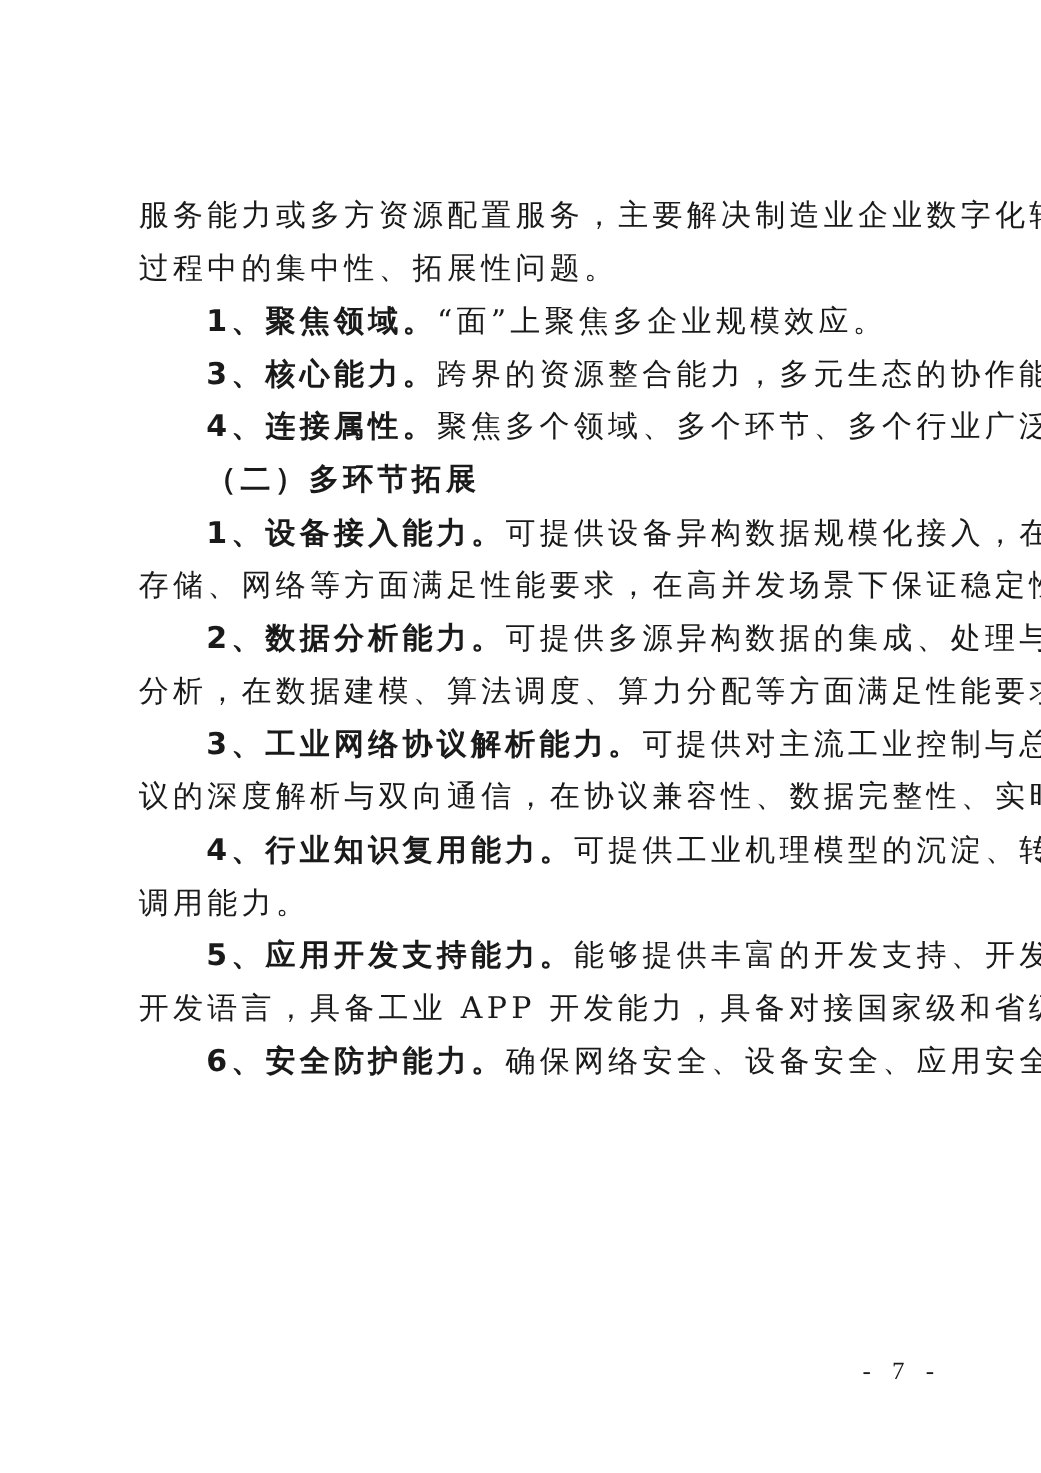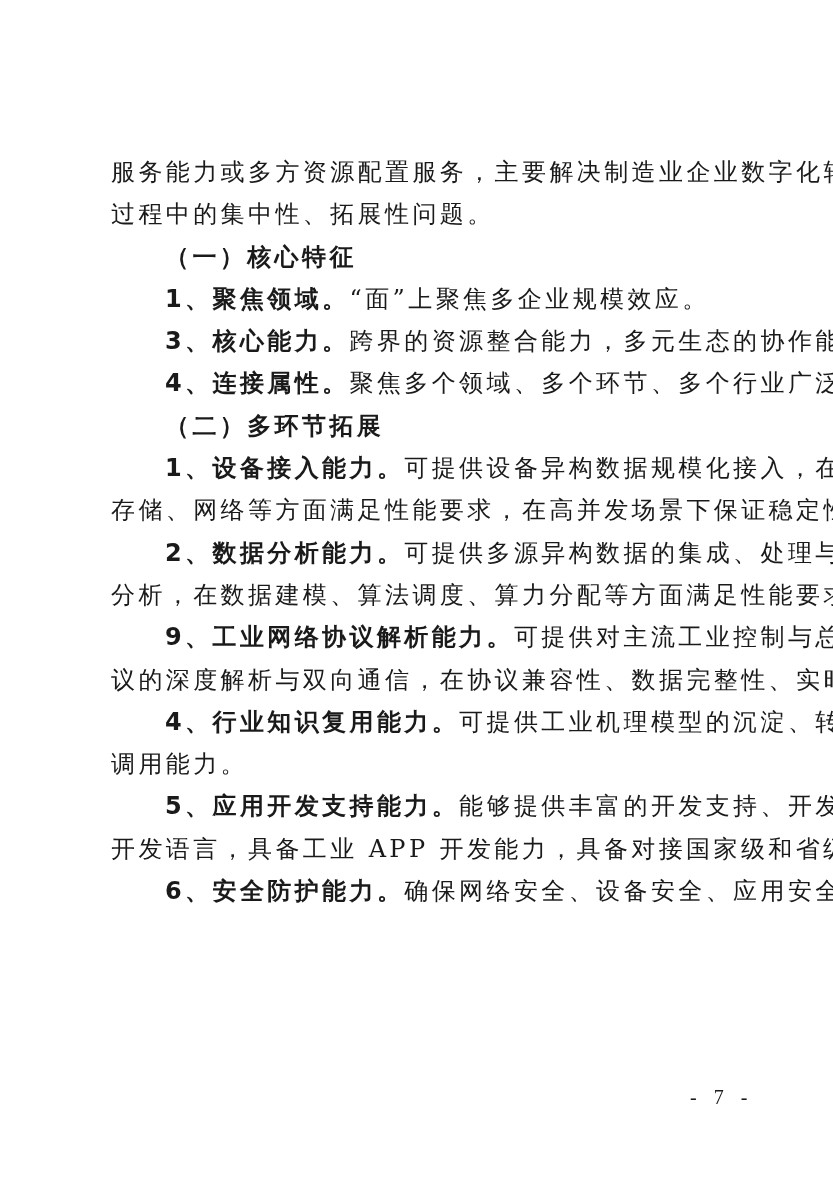--- a/index.html
+++ b/index.html
@@ -12,34 +12,33 @@
     b { font-family: "DejaVu Sans", "Liberation Sans", sans-serif; font-weight: bold; }
     .pnum { position: absolute; left: 690px; top: 1086px; font-size: 20px; font-family: "Liberation Serif", serif; letter-spacing: 6px; }
   </style>
 </head>
 <body>
 
 <div class="page">
   <div class="line">服务能力或多方资源配置服务，主要解决制造业企业数字化转型</div>
   <div class="line">过程中的集中性、拓展性问题。</div>
 
-  <div class="line h2">（一）核心特征</div>
   <div class="line indent"><b>1、聚焦领域。</b><span>“面”上聚焦多企业规模效应。</span></div>
   <div class="line indent"><b>3、核心能力。</b><span>跨界的资源整合能力，多元生态的协作能力。</span></div>
   <div class="line indent"><b>4、连接属性。</b><span>聚焦多个领域、多个环节、多个行业广泛连接。</span></div>
 
   <div class="line h2">（二）多环节拓展</div>
 
   <div class="line indent"><b>1、设备接入能力。</b><span>可提供设备异构数据规模化接入，在计算、</span></div>
   <div class="line">存储、网络等方面满足性能要求，在高并发场景下保证稳定性。</div>
 
   <div class="line indent"><b>2、数据分析能力。</b><span>可提供多源异构数据的集成、处理与挖掘</span></div>
   <div class="line">分析，在数据建模、算法调度、算力分配等方面满足性能要求。</div>
 
-  <div class="line indent"><b>9、工业网络协议解析能力。</b><span>可提供对主流工业控制与总线协</span></div>
+  <div class="line indent"><b>3、工业网络协议解析能力。</b><span>可提供对主流工业控制与总线协</span></div>
   <div class="line">议的深度解析与双向通信，在协议兼容性、数据完整性、实时性</div>
 
   <div class="line indent"><b>4、行业知识复用能力。</b><span>可提供工业机理模型的沉淀、转化与</span></div>
   <div class="line">调用能力。</div>
 
   <div class="line indent"><b>5、应用开发支持能力。</b><span>能够提供丰富的开发支持、开发工具、</span></div>
   <div class="line">开发语言，具备工业 APP 开发能力，具备对接国家级和省级平台</div>
 
   <div class="line indent"><b>6、安全防护能力。</b><span>确保网络安全、设备安全、应用安全和数</span></div>
 </div>

